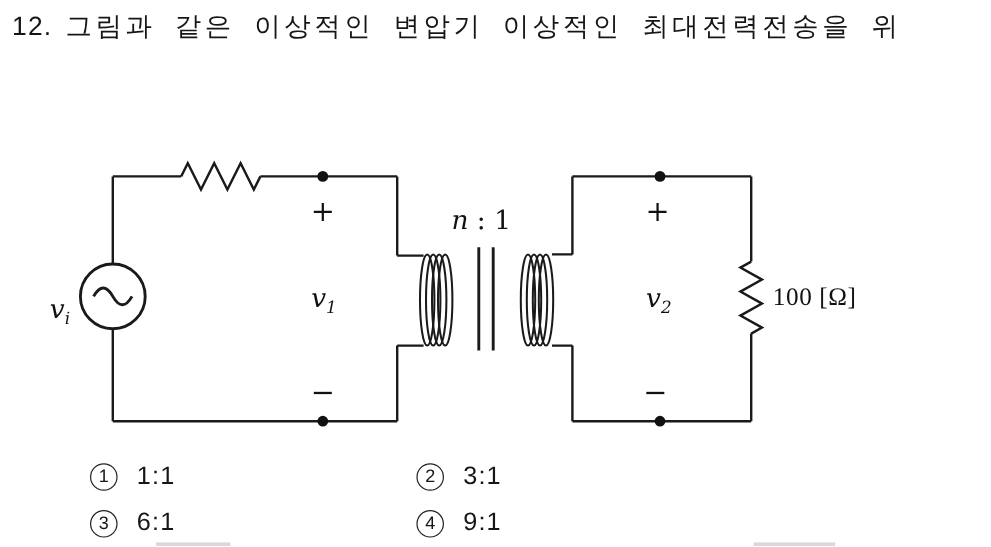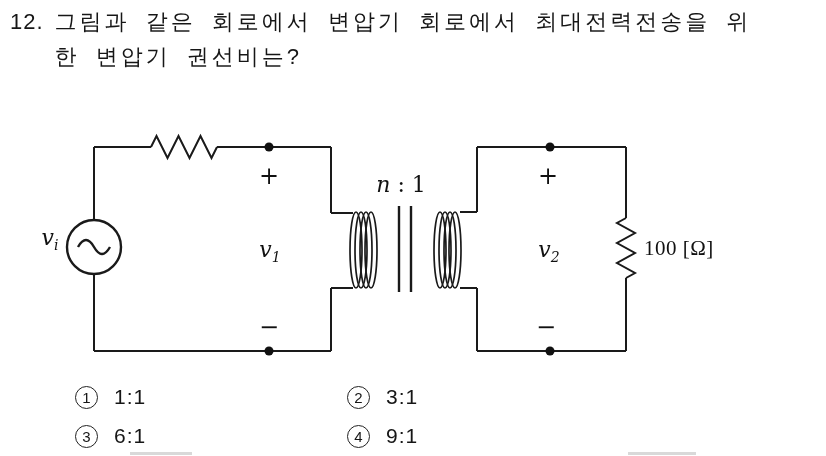--- a/index.html
+++ b/index.html
@@ -59,21 +59,21 @@
   .plus1  { left:269px; top:176px; }
   .minus1 { left:269px; top:327px; }
   .plus2  { left:548px; top:176px; }
   .minus2 { left:546px; top:327px; }
   .vlab {
     font-family:"DejaVu Serif", serif;
     font-style:italic;
     font-size:22px;
   }
   .vlab sub { font-size:14px; }
-  .vi { left:50px;  top:239px; }
+  .vi { left:50px;  top:260px; }
   .v1 { left:270px; top:251px;font-style:italic; }
   .v2 { left:549px; top:251px; }
   .ratio {
     left:401px; top:184px;
     font-family:"DejaVu Serif", serif;
     font-size:22px;
     text-align:center;
   }
   .ratio .mvar { font-style:italic; }
   .ratio .mrest { white-space:pre; }
@@ -117,22 +117,21 @@
   .smudge.s2 { left:628px; top:452px; width:68px; }
 </style>
 </head>
 <body>
 
 <div class="page">
 
   <div class="question">
     <span class="qnum">12.</span>
     <div class="qtext">
-      <div>그림과 같은 회로에서 변압기 회로에서 최대전력전송을 위</div>
-      <div>한 변압기 권선비는?</div>
+      <div>그림과 같은 이상적인 변압기 이상적인 최대전력전송을 위</div>
     </div>
   </div>
 
   <svg class="circuit" viewBox="0 0 740 375">
 
     <path class="wire" d="M94,147 H151 M217,147 H331 M331,147 V213 M331,213 H353
          M331,288 H353 M331,288 V351 M94,351 H331
          M94,147 V220 M94,274 V351
          M460,212 H477 M477,147 V212 M477,147 H626 M626,147 V218
          M626,278 V351 M477,351 H626 M477,288 V351 M460,288 H477"></path>

